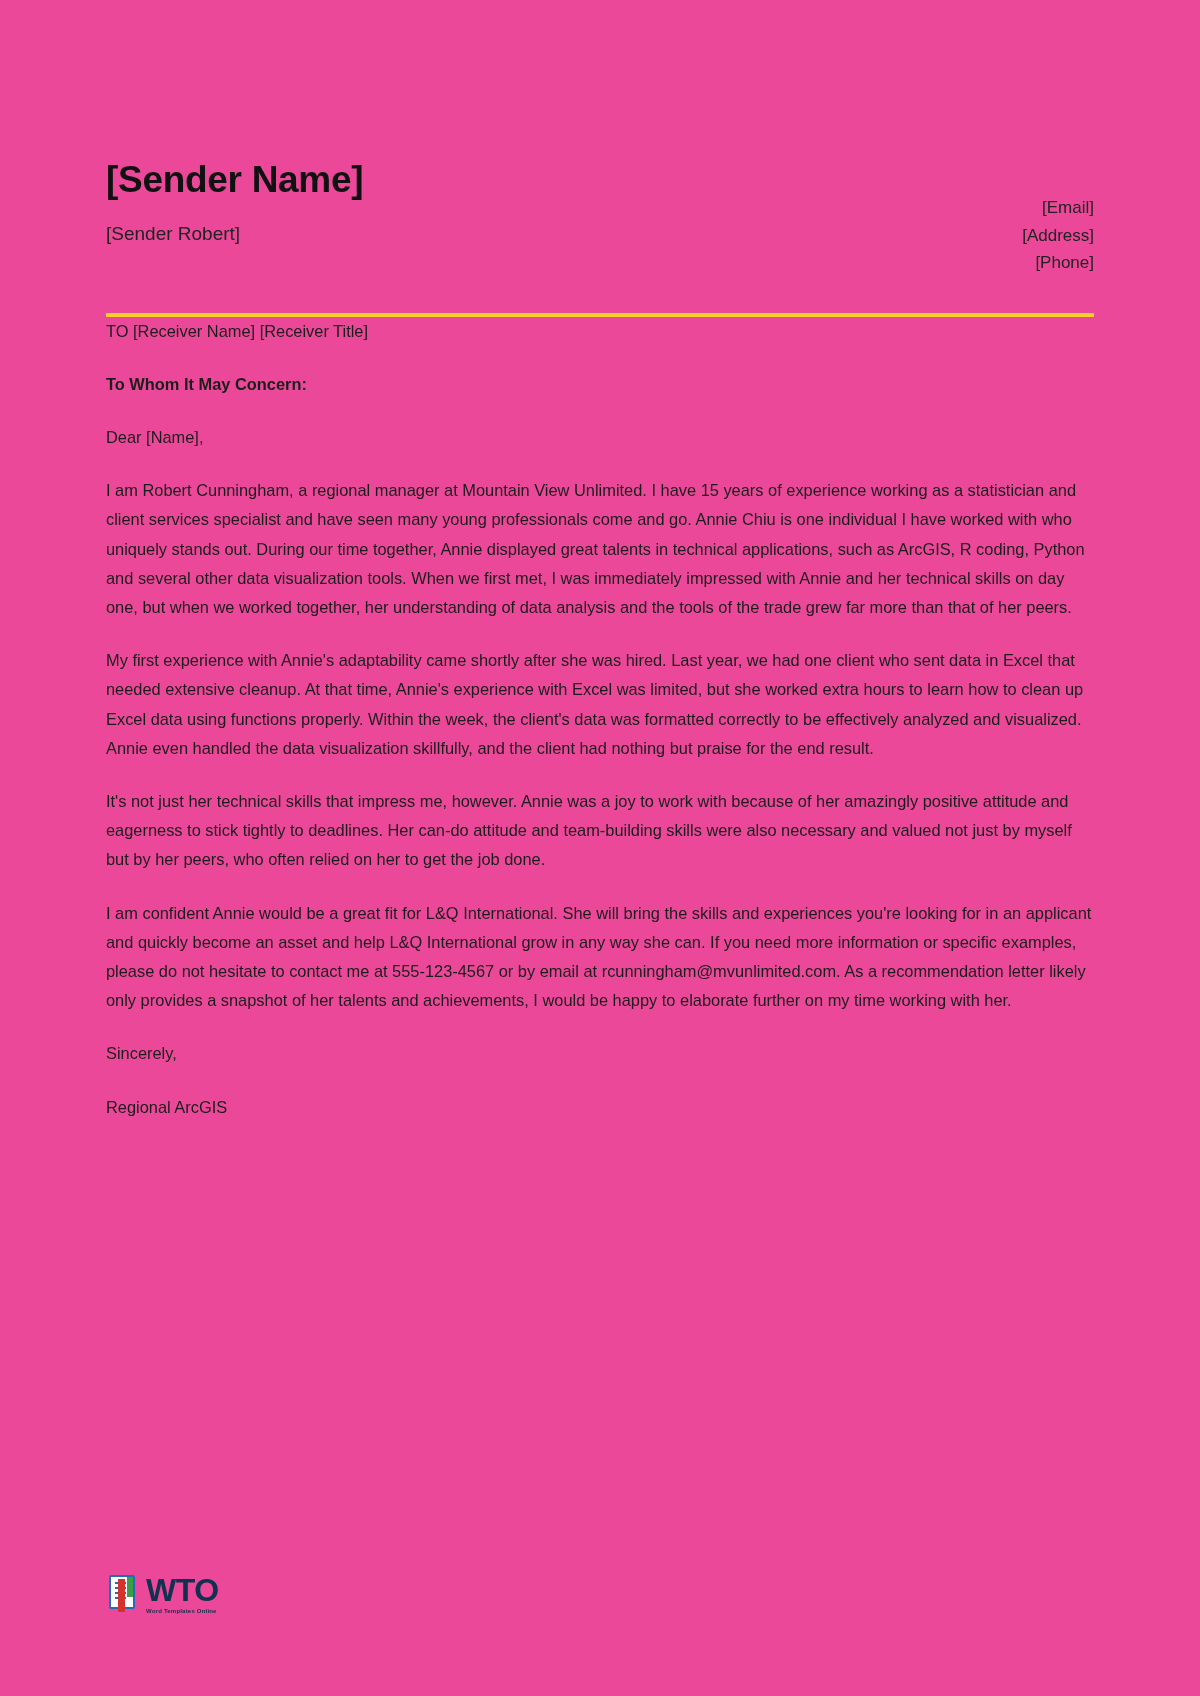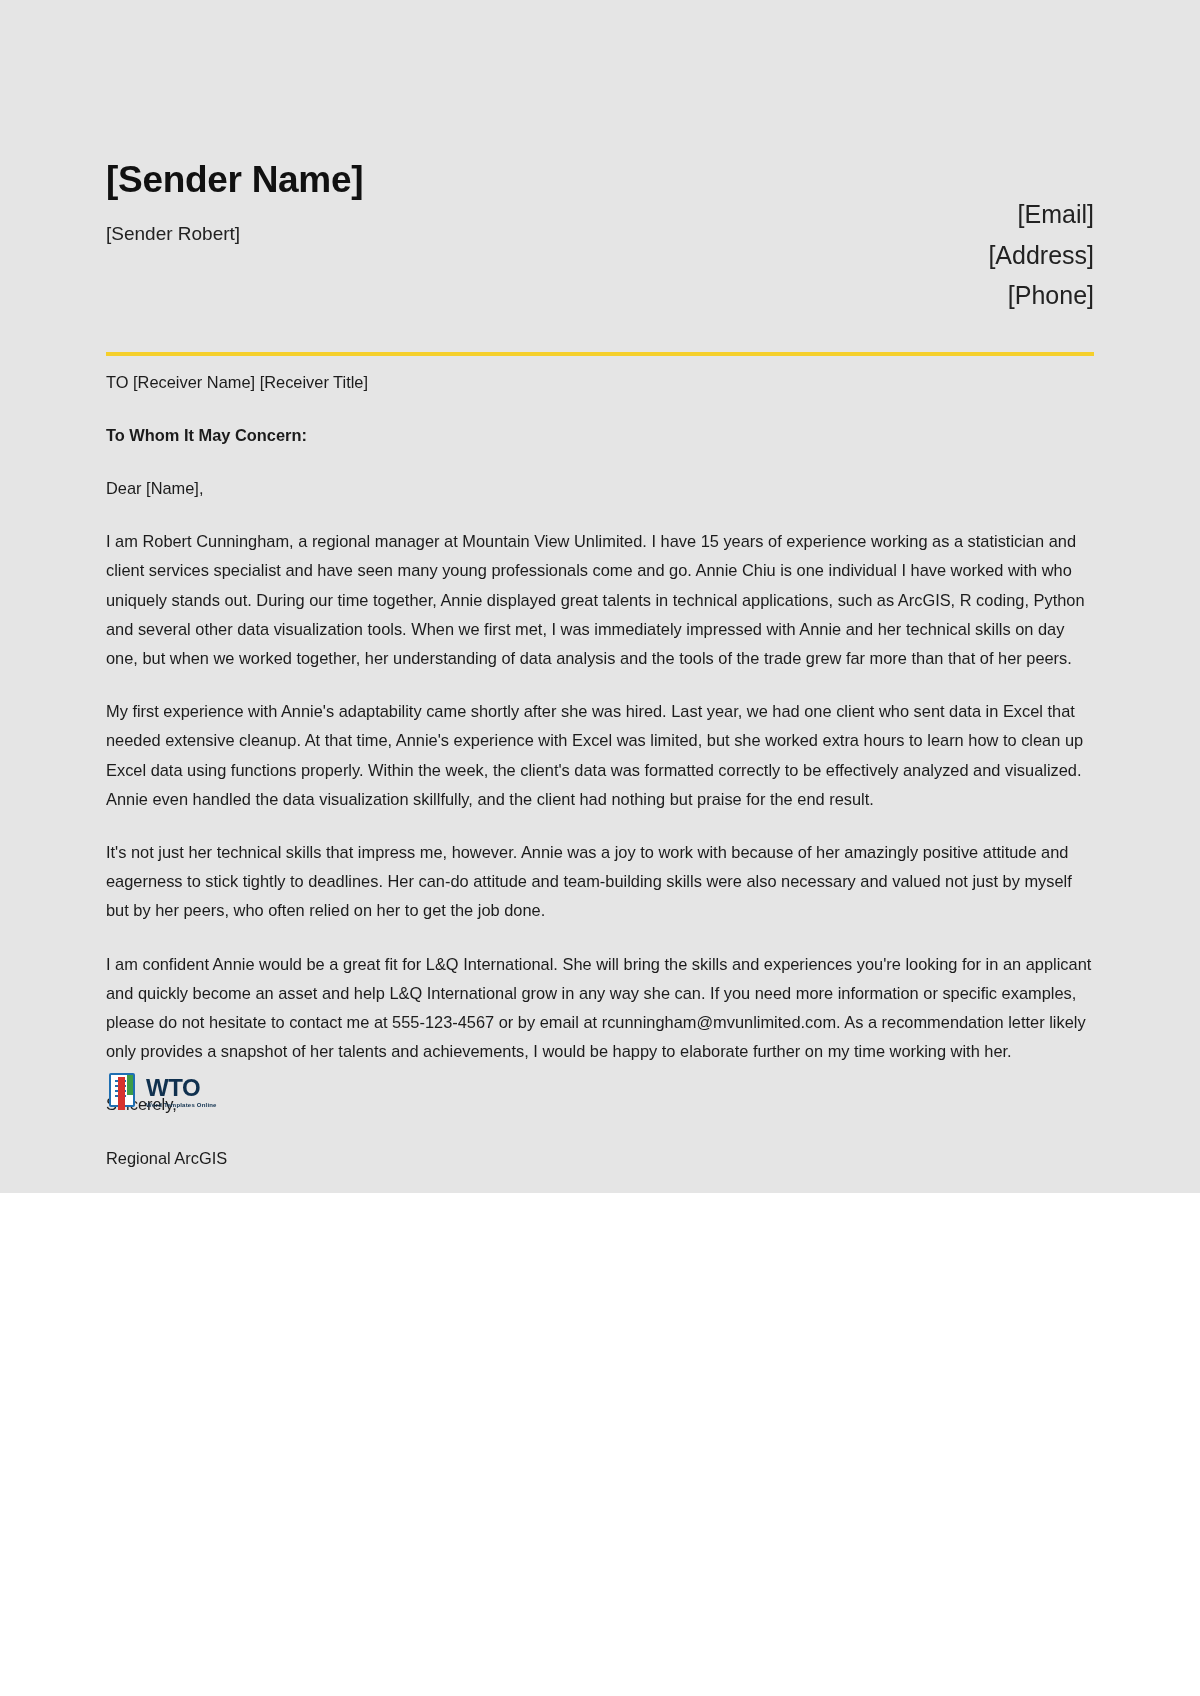--- a/index.html
+++ b/index.html
@@ -11,24 +11,24 @@
     width: 1200px;
     height: 1696px;
     font-family: "Liberation Sans", sans-serif;
     color: #1a1a1a;
     position: relative;
     overflow: hidden;
   }
   .page {
     position: relative;
     width: 1200px;
-    height: 1193px;
+    height: 1696px;
     box-sizing: border-box;
     padding: 0;
-    background: #e5e5e5;
+    background: #ec4899;
   }
   .letterhead {
     display: flex;
     align-items: flex-start;
     justify-content: space-between;
     padding: 160px 106px 0 106px;
   }
   .sender-block {
     flex: 0 0 auto;
   }
@@ -45,31 +45,31 @@
     color: #222222;
     line-height: 1.2;
     margin: 0;
   }
   .contact-block {
     flex: 0 0 auto;
     text-align: right;
     padding-top: 34px;
   }
   .contact-line {
-    font-size: 25px;
+    font-size: 17px;
     color: #222222;
     line-height: 1.62;
   }
   .rule {
     height: 4px;
     background: #f5cf2b;
     margin: 36px 106px 0 106px;
   }
   .body-wrap {
-    padding: 12px 106px;
+    padding: 0 106px;
   }
   p.para {
     font-size: 16.4px;
     line-height: 1.78;
     color: #1c1c1c;
     margin: 0 0 24px 0;
     text-align: left;
   }
   .first-line {
     margin-top: 46px;
@@ -136,21 +136,21 @@
     width: 6px;
     height: 20px;
     background: #3d9c47;
   }
   .logo-text {
     display: flex;
     flex-direction: column;
     line-height: 1;
   }
   .logo-wto {
-    font-size: 24px;
+    font-size: 32px;
     font-weight: bold;
     color: #10314f;
     letter-spacing: -0.5px;
   }
   .logo-sub {
     font-size: 6px;
     font-weight: bold;
     color: #10314f;
     letter-spacing: 0.2px;
     margin-top: 2px;

